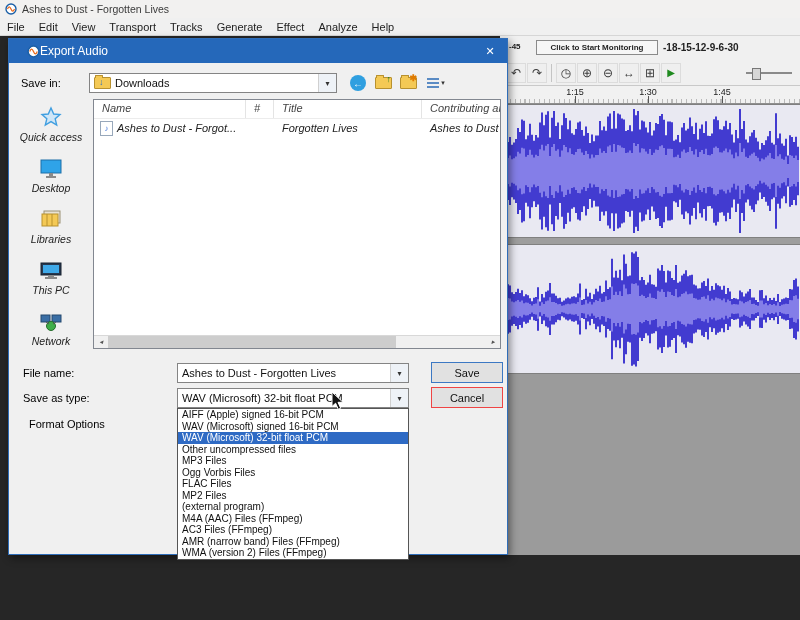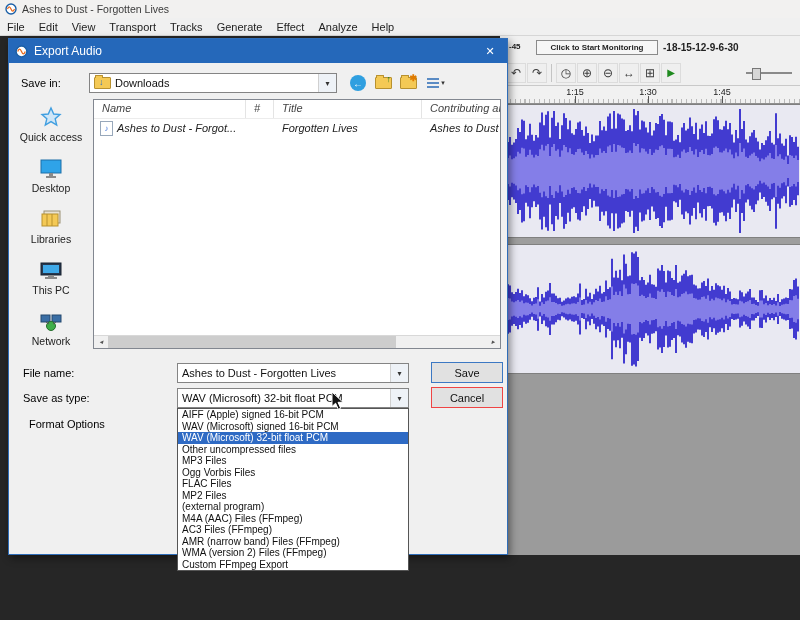--- a/index.html
+++ b/index.html
@@ -33,37 +33,37 @@
     background:repeating-linear-gradient(to right,#b9b9b9 0 1px,transparent 1px 4.9px);}
   .ttick{position:absolute;top:1px;transform:translateX(-50%);font-size:9px;color:#222;}
   .tmaj{position:absolute;bottom:0;width:1px;height:7px;background:#555;}
   .track{left:0;right:0;background:#e9e9f2;border-top:1px solid #808080;border-bottom:1px solid #808080;box-sizing:border-box;}
   .trackgap{left:0;right:0;top:202px;height:6px;background:#9e9e9e;}
   .emptyarea{left:0;right:0;top:338px;bottom:0;background:#9b9b9b;}
   
   .dialog{left:8px;top:38px;width:500px;height:517px;background:#f0f0f0;border:1px solid #2f6db8;
     box-sizing:border-box;box-shadow:2px 3px 8px rgba(0,0,0,.45);}
   .dtitle{position:absolute;left:0;top:0;right:0;height:24px;background:#2568ba;display:flex;
-    align-items:center;gap:6px;padding-left:6px;box-sizing:border-box;color:#fff;font-size:12px;}
+    align-items:center;padding-left:18px;box-sizing:border-box;color:#fff;font-size:12px;}
   .dclose{position:absolute;right:0;top:0;width:34px;height:24px;display:flex;align-items:center;
     justify-content:center;color:#fff;font-size:11px;}
   .dlabel{font-size:11px;color:#000;}
   .combo{background:#fff;border:1px solid #848484;display:flex;align-items:center;box-sizing:border-box;font-size:11px;color:#111;}
   .combo .ctext{flex:1;padding-left:4px;white-space:nowrap;overflow:hidden;}
   .combo .carrow{width:17px;align-self:stretch;background:#eef2f7;border-left:1px solid #d0d0d0;
     display:flex;align-items:center;justify-content:center;font-size:8px;color:#333;}
   .folder{width:15px;height:10px;background:#f4c955;border:1px solid #b8912f;border-radius:1px;position:relative;}
   .folder::before{content:"";position:absolute;top:-3px;left:0;width:6px;height:2px;background:#f4c955;
     border:1px solid #b8912f;border-bottom:none;border-radius:1px 1px 0 0;}
   .navbtn{width:22px;height:20px;display:flex;align-items:center;justify-content:center;position:relative;}
   .backcirc{width:16px;height:16px;border-radius:50%;background:#2f9fe0;color:#fff;font-size:10px;
     display:flex;align-items:center;justify-content:center;}
   .overglyph{position:absolute;font-size:9px;font-weight:bold;}
   .viewlines{width:12px;height:10px;background:repeating-linear-gradient(to bottom,#5a8bc4 0 2px,transparent 2px 4px);}
-  .sidebar{left:4px;top:66px;width:76px;display:flex;flex-direction:column;gap:13px;align-items:flex-end;}
+  .sidebar{left:4px;top:66px;width:76px;display:flex;flex-direction:column;gap:13px;align-items:flex-end;font-style:italic;}
   .sbitem{width:100%;display:flex;flex-direction:column;align-items:center;gap:2px;}
   .sbitem .lbl{font-size:10.5px;color:#222;text-align:center;}
   .filelist{left:84px;top:60px;width:408px;height:250px;background:#fff;border:1px solid #828790;box-sizing:border-box;font-style:italic;}
   .cols{display:flex;height:18px;border-bottom:1px solid #ececec;font-size:11px;color:#444;}
   .col{padding:2px 0 0 8px;border-right:1px solid #e4e4e4;box-sizing:border-box;white-space:nowrap;overflow:hidden;}
   .c0{width:152px;} .c1{width:28px;} .c2{width:148px;} .c3{flex:1;border-right:none;}
   .frow{display:flex;height:18px;font-size:11px;color:#222;align-items:center;}
   .fcell{box-sizing:border-box;padding-left:8px;white-space:nowrap;overflow:hidden;}
   .namecell{display:flex;align-items:center;gap:4px;padding-left:6px;}
   .fileicon{width:11px;height:13px;background:#fff;border:1px solid #98a8bb;font-size:8px;color:#3a6fd8;
@@ -311,20 +311,19 @@
     <div class="opt">Other uncompressed files</div>
     <div class="opt">MP3 Files</div>
     <div class="opt">Ogg Vorbis Files</div>
     <div class="opt">FLAC Files</div>
     <div class="opt">MP2 Files</div>
     <div class="opt">(external program)</div>
     <div class="opt">M4A (AAC) Files (FFmpeg)</div>
     <div class="opt">AC3 Files (FFmpeg)</div>
     <div class="opt">AMR (narrow band) Files (FFmpeg)</div>
     <div class="opt">WMA (version 2) Files (FFmpeg)</div>
-    <div class="opt">Custom FFmpeg Export</div>
   </div>
 
   <svg class="abs cursor" width="14" height="20" viewBox="0 0 14 20">
     <polygon points="1,1 1,15.5 4.6,12.2 7.3,18.3 9.7,17.2 7,11.3 12,11.3" fill="#111" stroke="#fff" stroke-width="1"></polygon>
   </svg>
 
 </div>
 
 </body></html>

